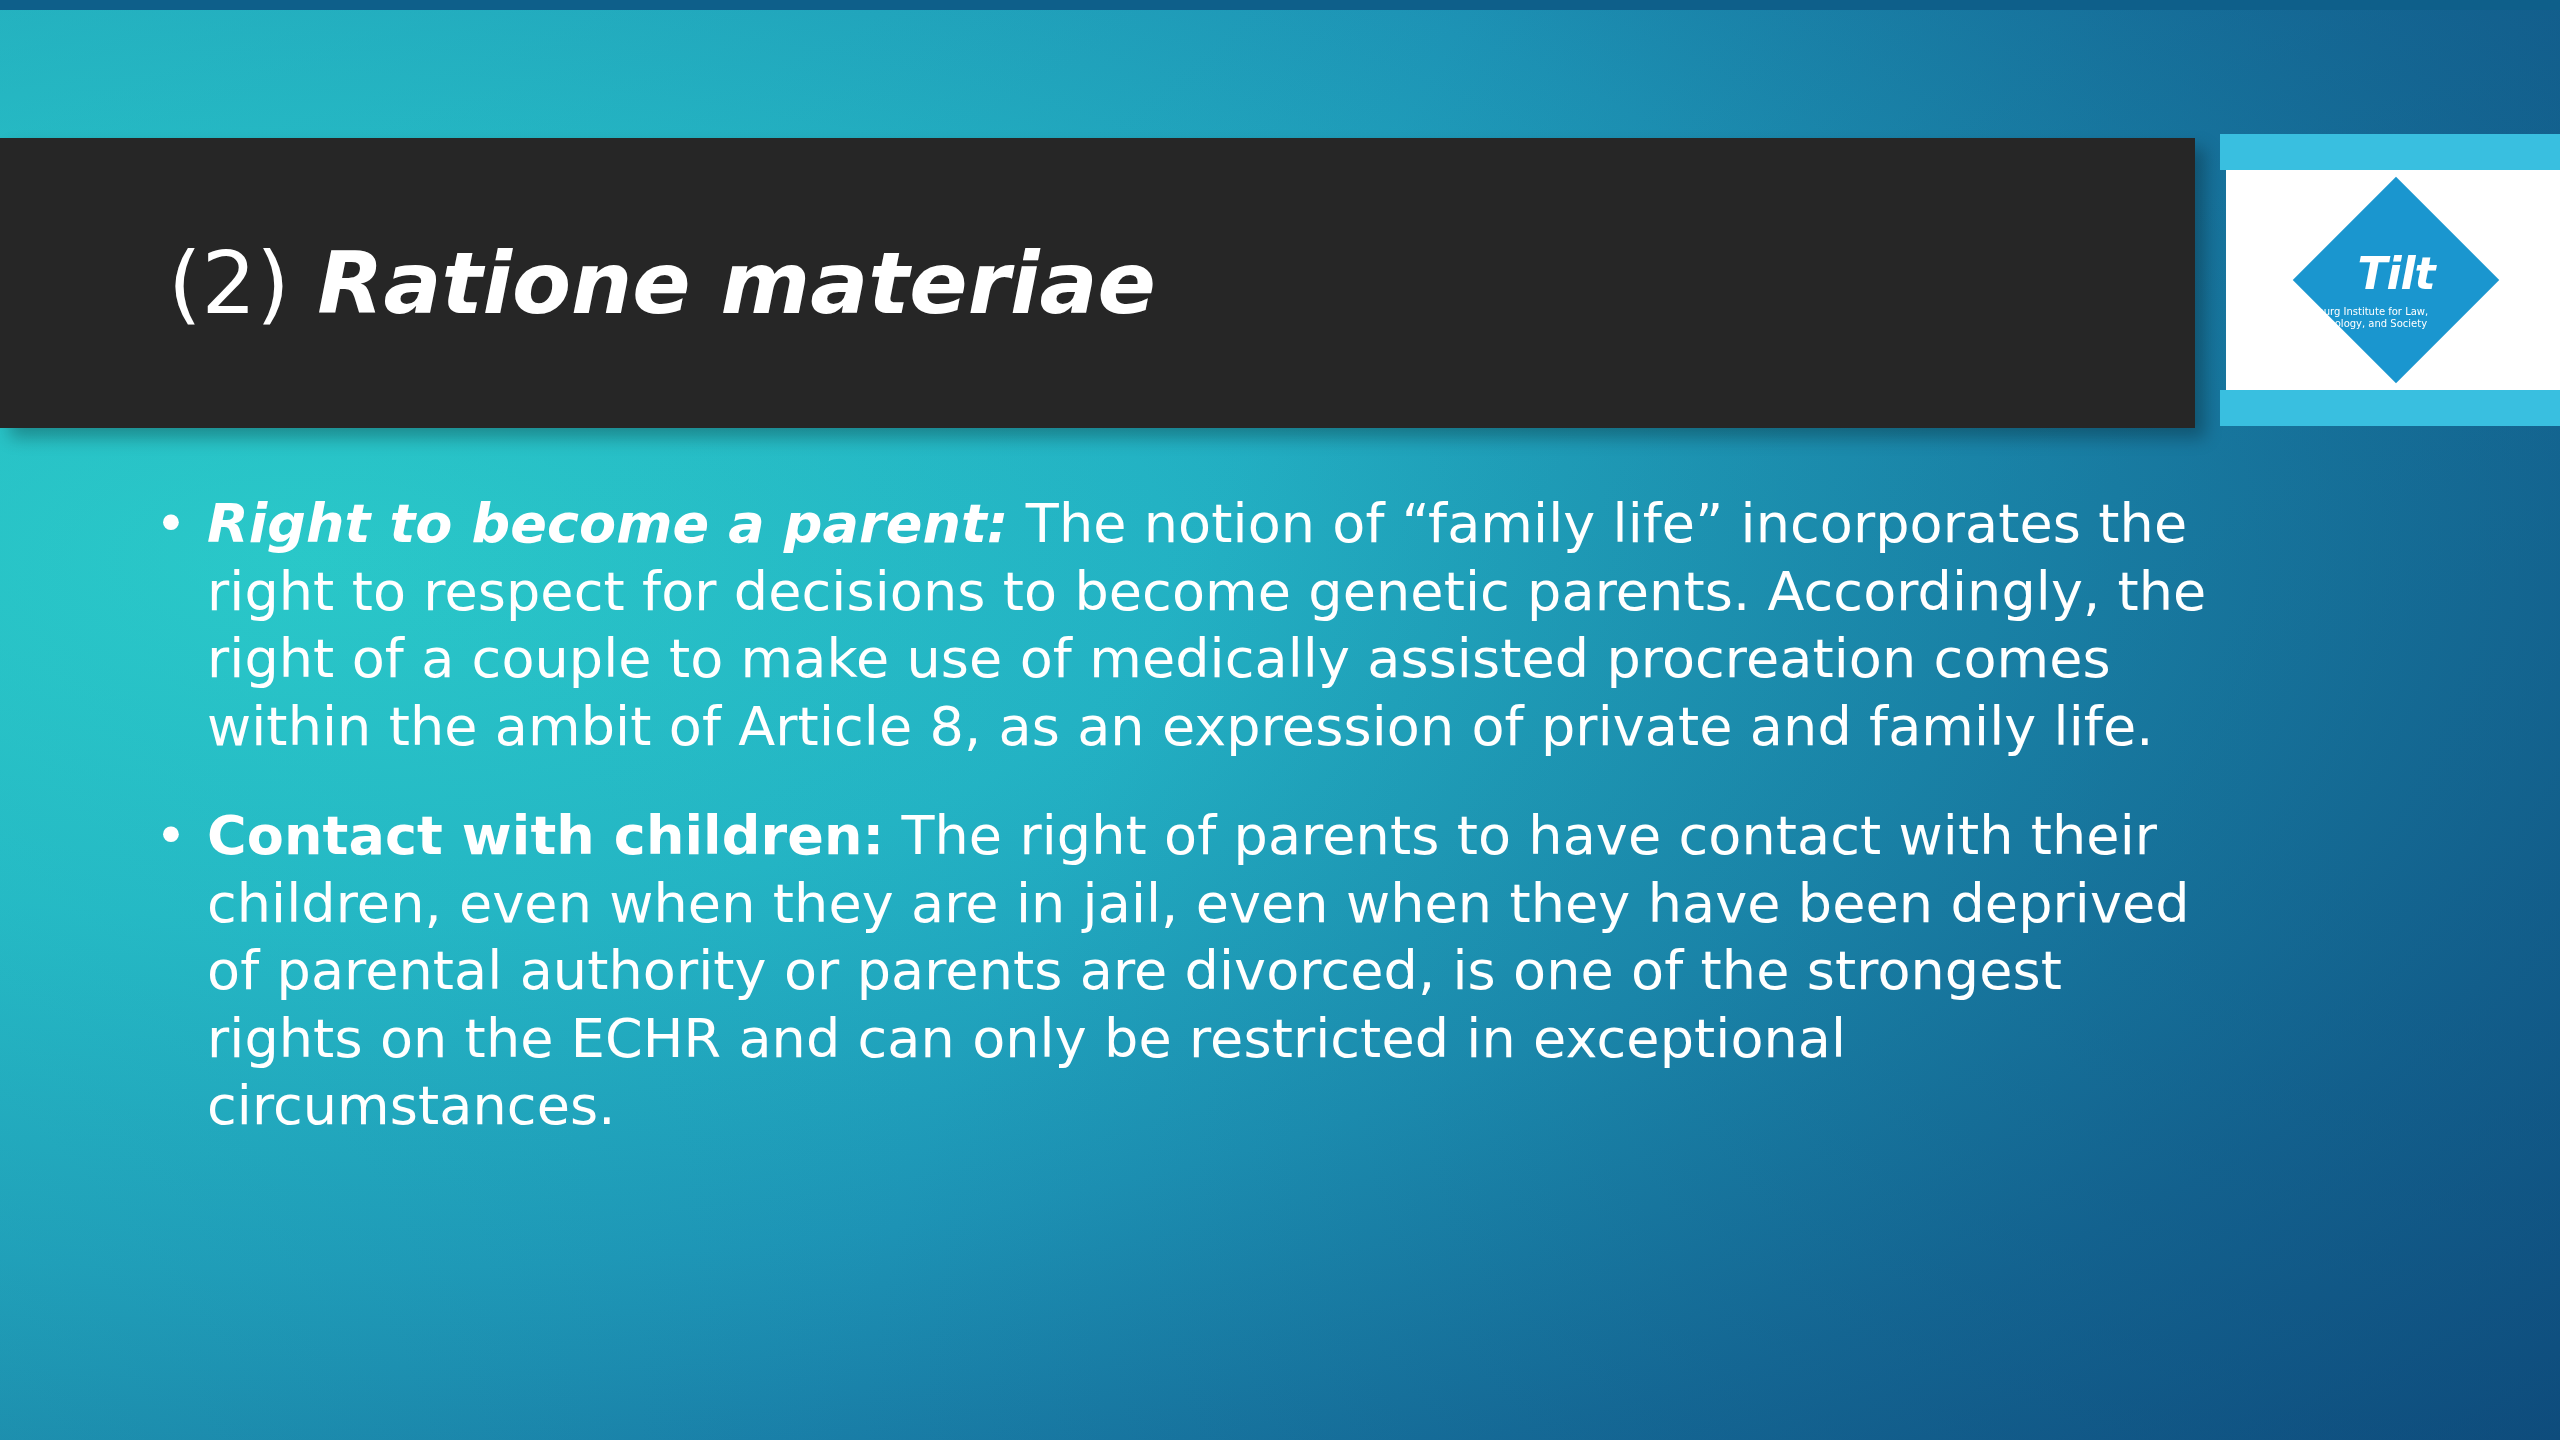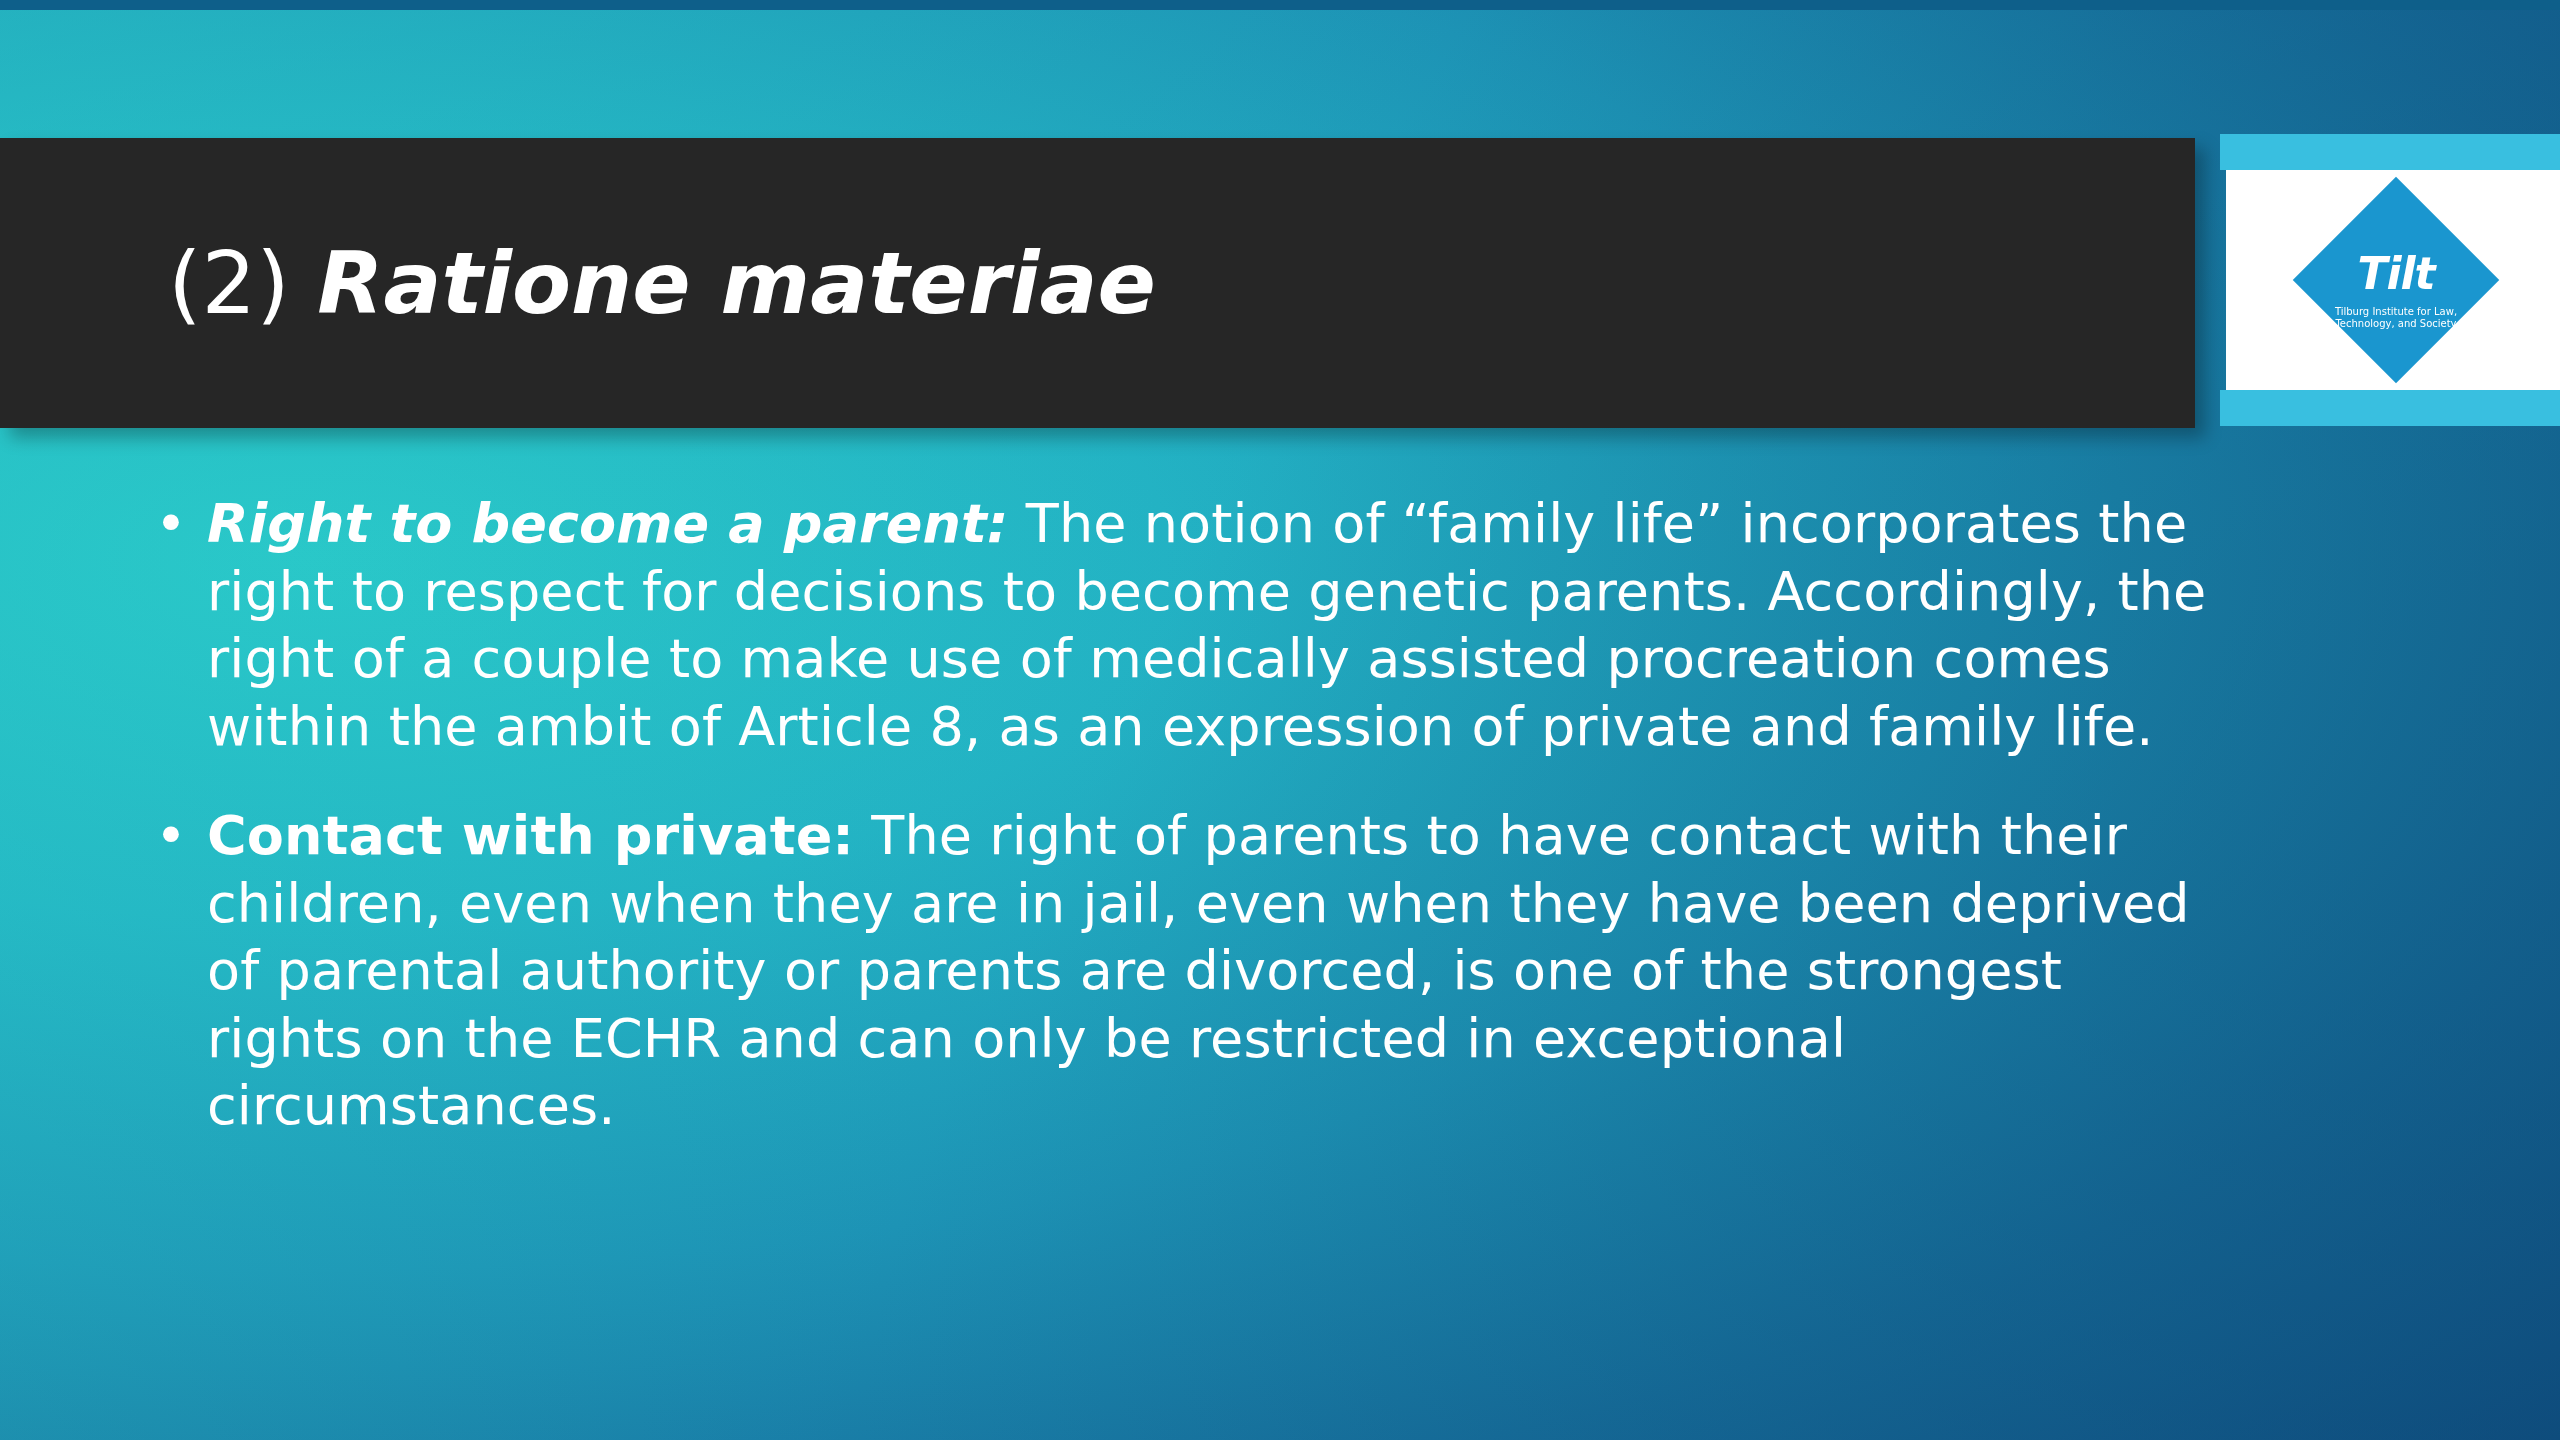--- a/index.html
+++ b/index.html
@@ -109,21 +109,20 @@
     white-space: nowrap;
   }
   .logo-sub {
     position: absolute;
     left: 50%;
     top: 50%;
     transform: translate(-50%, 26px);
     color: #ffffff;
     font-size: 10px;
     line-height: 1.15;
-    text-align: center;
     width: 180px;
     font-family: "DejaVu Sans", sans-serif;
   }
 
   
   .body-area {
     position: absolute;
     left: 155px;
     top: 480px;
     width: 2065px;
@@ -177,18 +176,18 @@
 
   <div class="body-area">
 
     <div class="bullet-row">
       <div class="bullet-dot">•</div>
       <div class="bullet-text"><span class="lead-ital">Right to become a parent:</span><span> The notion of “family life” incorporates the right to respect for decisions to become genetic parents. Accordingly, the right of a couple to make use of medically assisted procreation comes within the ambit of Article 8, as an expression of private and family life.</span></div>
     </div>
 
     <div class="bullet-row">
       <div class="bullet-dot">•</div>
-      <div class="bullet-text"><span class="lead-bold">Contact with private:</span><span> The right of parents to have contact with their children, even when they are in jail, even when they have been deprived of parental authority or parents are divorced, is one of the strongest rights on the ECHR and can only be restricted in exceptional circumstances.</span></div>
+      <div class="bullet-text"><span class="lead-bold">Contact with children:</span><span> The right of parents to have contact with their children, even when they are in jail, even when they have been deprived of parental authority or parents are divorced, is one of the strongest rights on the ECHR and can only be restricted in exceptional circumstances.</span></div>
     </div>
 
   </div>
 
 </div>
 
 </body></html>

